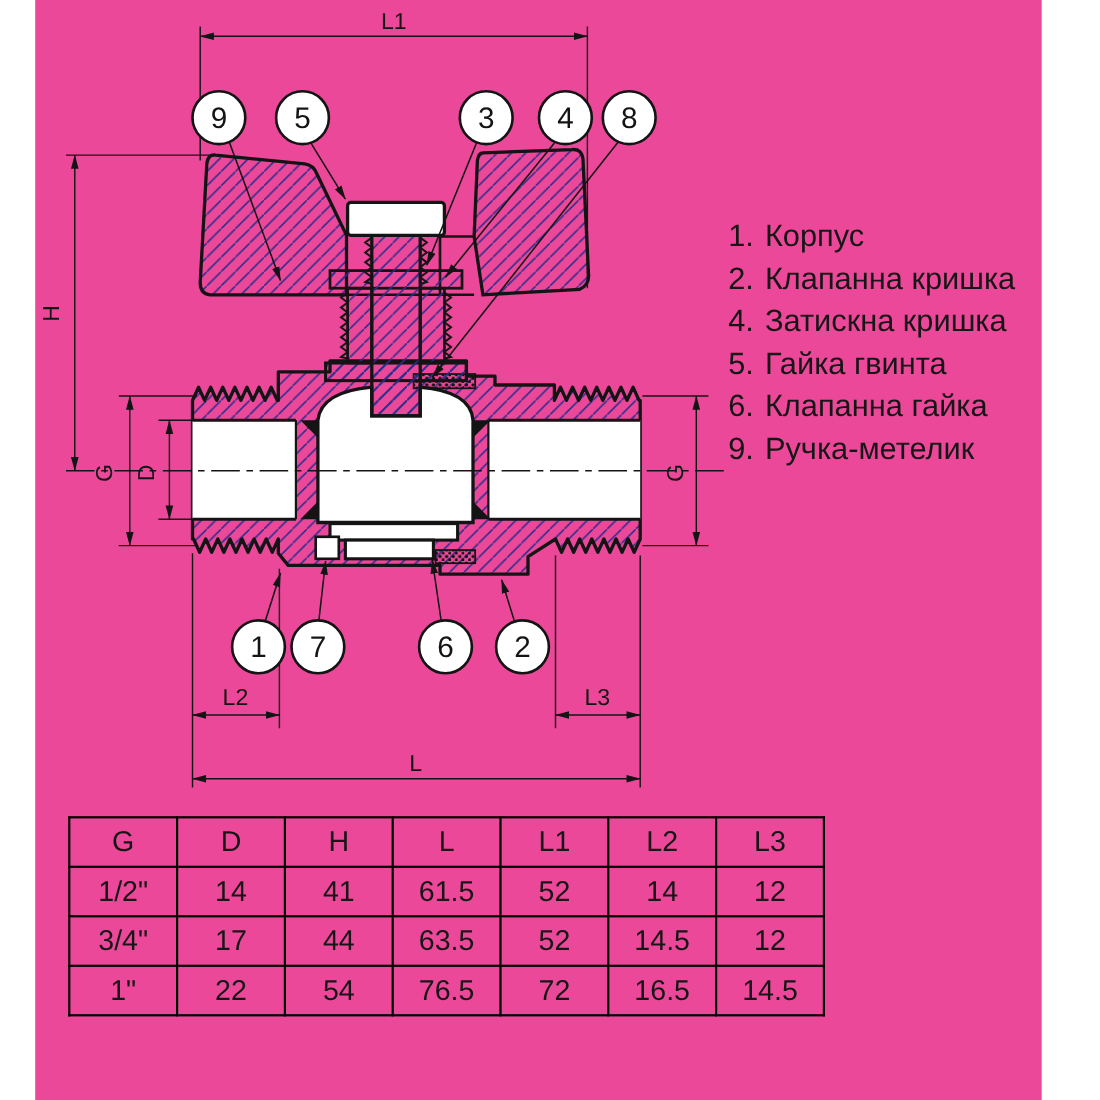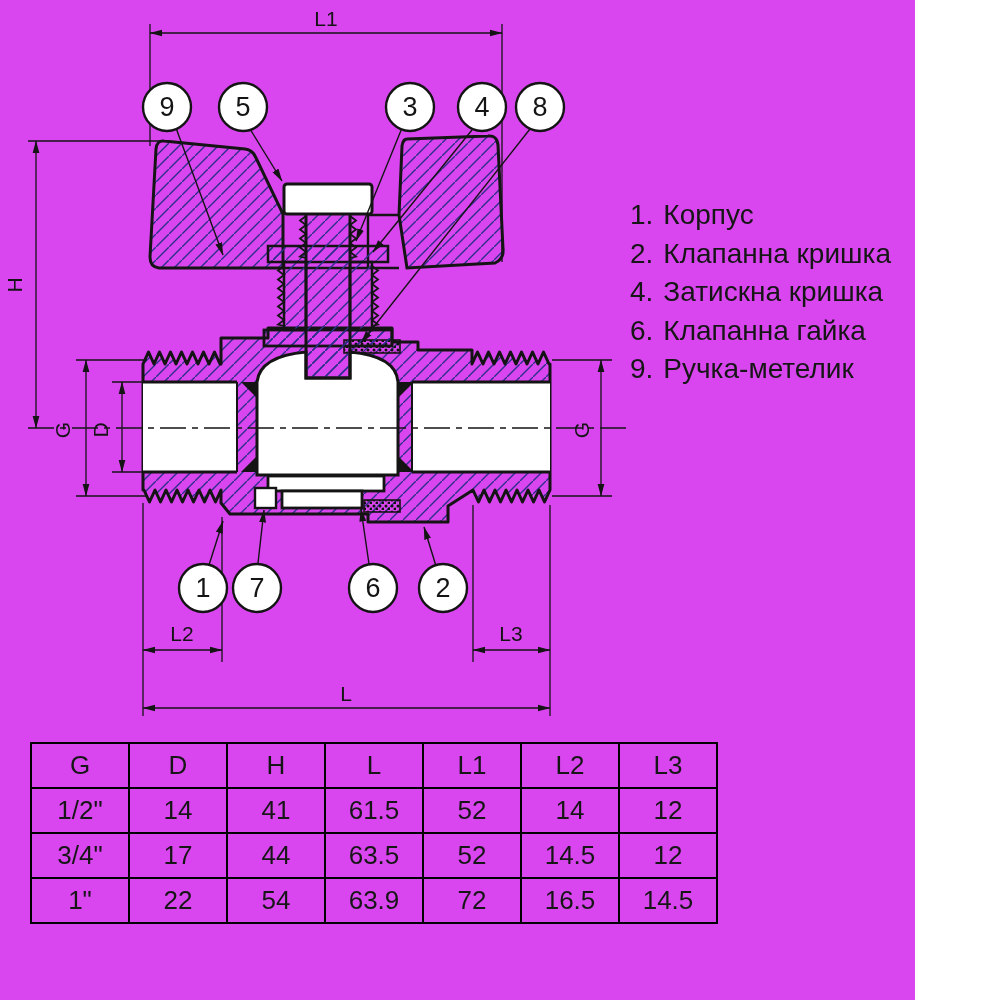--- a/index.html
+++ b/index.html
@@ -1,17 +1,17 @@
 <!DOCTYPE html>
 <html><head>
 <meta charset="utf-8">
 <style>
   html,body{margin:0;padding:0;background:#ffffff;}
-  .stage{position:relative;width:915px;height:1000px;background:#d946ef;overflow:hidden;
-         font-family:"Liberation Sans",sans-serif;color:#111;}
+  .stage{position:relative;width:915px;height:1000px;background:#ec4899;overflow:hidden;
+         font-family:"Liberation Sans",sans-serif;color:#111;margin-left:32px;}
   .drawing-svg{position:absolute;left:0;top:0;}
   .parts-list{position:absolute;left:630px;top:196px;list-style:none;margin:0;padding:0;
               font-size:28px;line-height:38.5px;color:#161616;}
   .parts-list li{white-space:nowrap;}
   .parts-list .num{margin-right:10px;}
   .spec-table{position:absolute;left:30px;top:742px;border-collapse:collapse;
               font-size:26px;color:#161616;table-layout:fixed;}
   .spec-table th,.spec-table td{border:2px solid #000;width:96px;height:43px;
               text-align:center;vertical-align:middle;font-weight:400;padding:0;}
   svg text{font-family:"Liberation Sans",sans-serif;fill:#141414;}
@@ -181,20 +181,21 @@
         <circle cx="443" cy="588" r="24" fill="#fff" stroke="#141414" stroke-width="2.4"></circle>
         <text x="443" y="597">2</text>
       </g>
     </g>
   </svg>
 
   <ol class="parts-list">
     <li><span class="num">1.</span><span>Корпус</span></li>
     <li><span class="num">2.</span><span>Клапанна кришка</span></li>
     <li><span class="num">4.</span><span>Затискна кришка</span></li>
+    <li><span class="num">5.</span><span>Гайка гвинта</span></li>
     <li><span class="num">6.</span><span>Клапанна гайка</span></li>
     <li><span class="num">9.</span><span>Ручка-метелик</span></li>
   </ol>
 
   <table class="spec-table">
     <thead>
       <tr>
         <th>G</th>
         <th>D</th>
         <th>H</th>
@@ -220,20 +221,20 @@
         <td>44</td>
         <td>63.5</td>
         <td>52</td>
         <td>14.5</td>
         <td>12</td>
       </tr>
       <tr>
         <td>1"</td>
         <td>22</td>
         <td>54</td>
-        <td>63.9</td>
+        <td>76.5</td>
         <td>72</td>
         <td>16.5</td>
         <td>14.5</td>
       </tr>
     </tbody>
   </table>
 </div>
 
 </body></html>

